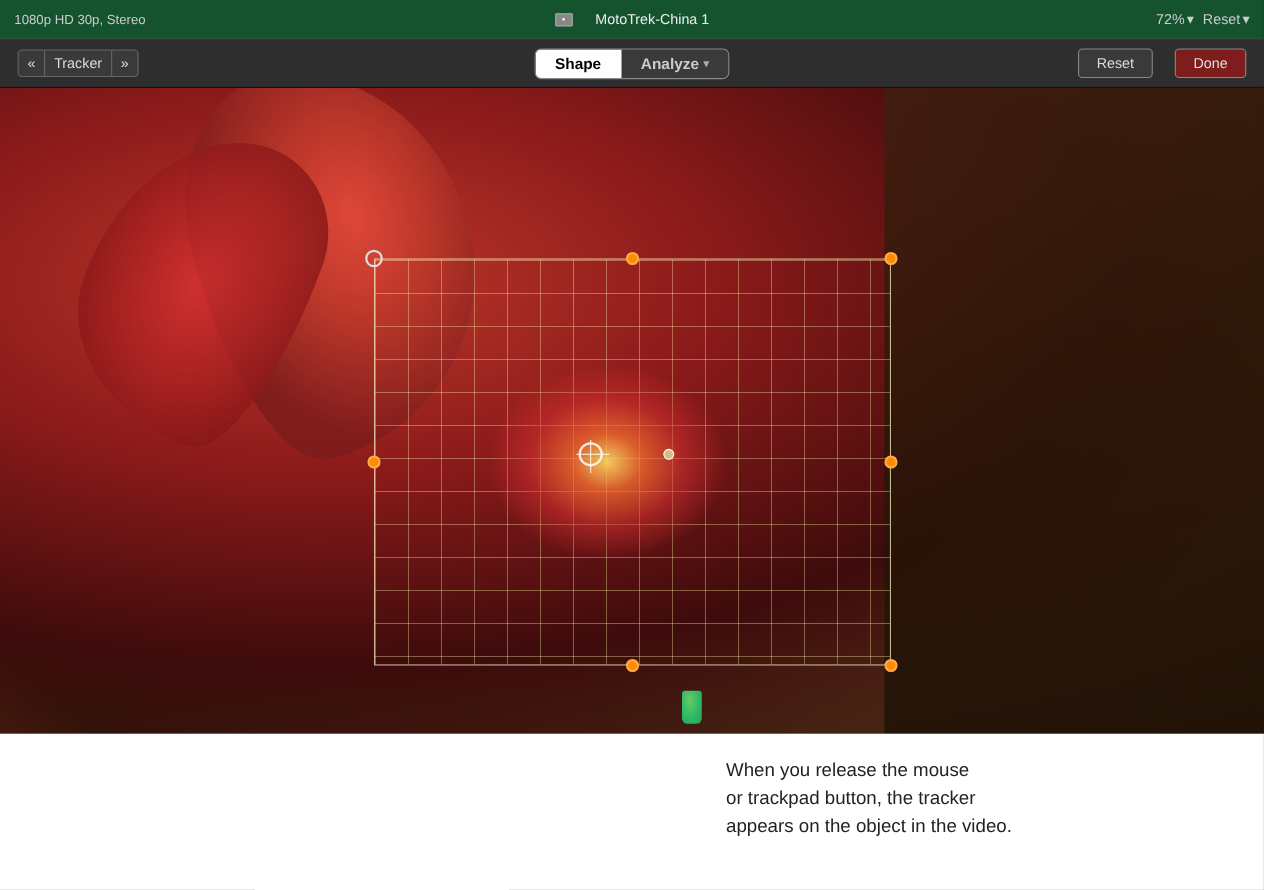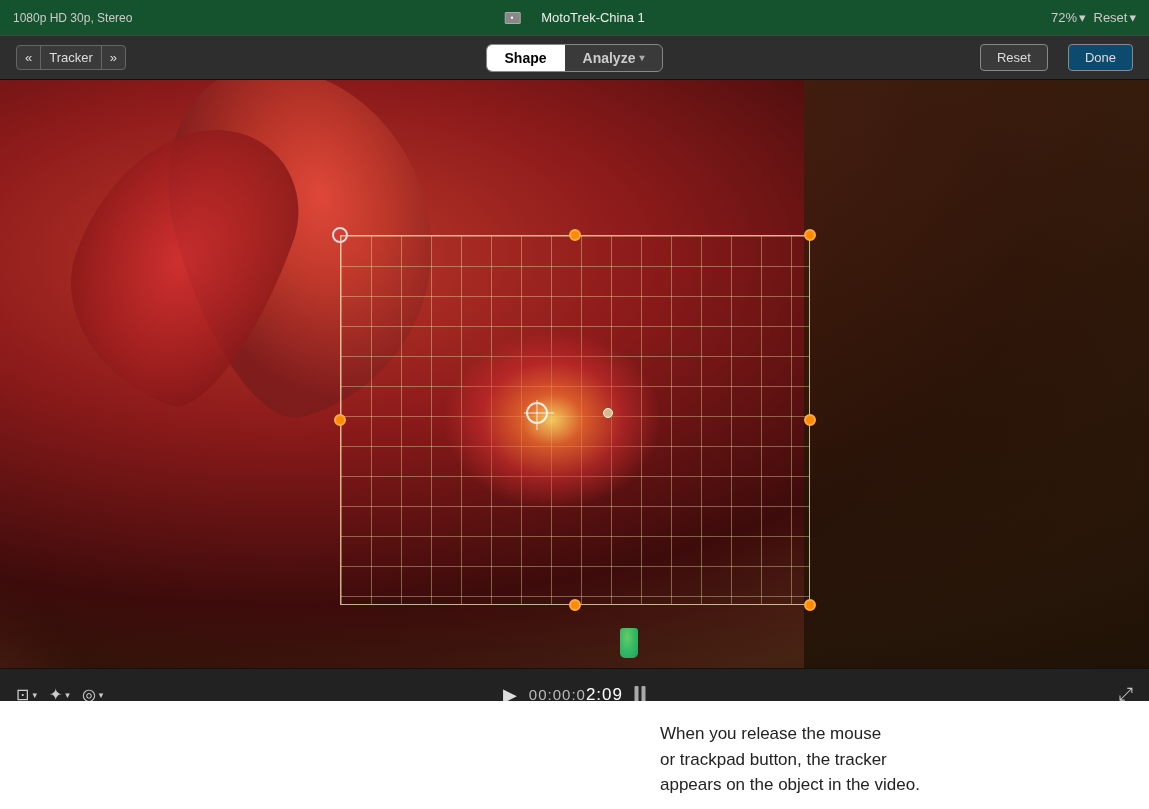--- a/index.html
+++ b/index.html
@@ -148,21 +148,21 @@
       padding: 5px 16px;
       font-size: 13px;
       font-weight: 500;
       cursor: pointer;
       border-radius: 4px;
       border: 1px solid #888;
       background: #3a3a3a;
       color: #ddd;
     }
     .done-btn {
-      background: #0c4a6e;
+      background: #7f1d1d;
     }
 
     
     .video-area {
       position: relative;
       width: 100%;
       height: 588px;
       background: #1a1a1a;
       overflow: hidden;
     }
@@ -384,21 +384,21 @@
       font-size: 18px;
       cursor: pointer;
     }
 
     
     .callout-container {
       position: absolute;
       bottom: 0;
       left: 0;
       width: 100%;
-      height: 108px;
+      height: 142px;
       background: #fff;
     }
     .callout-text {
       padding: 20px 30px 20px 660px;
       font-size: 17px;
       line-height: 1.5;
       color: #222;
     }
 
     

